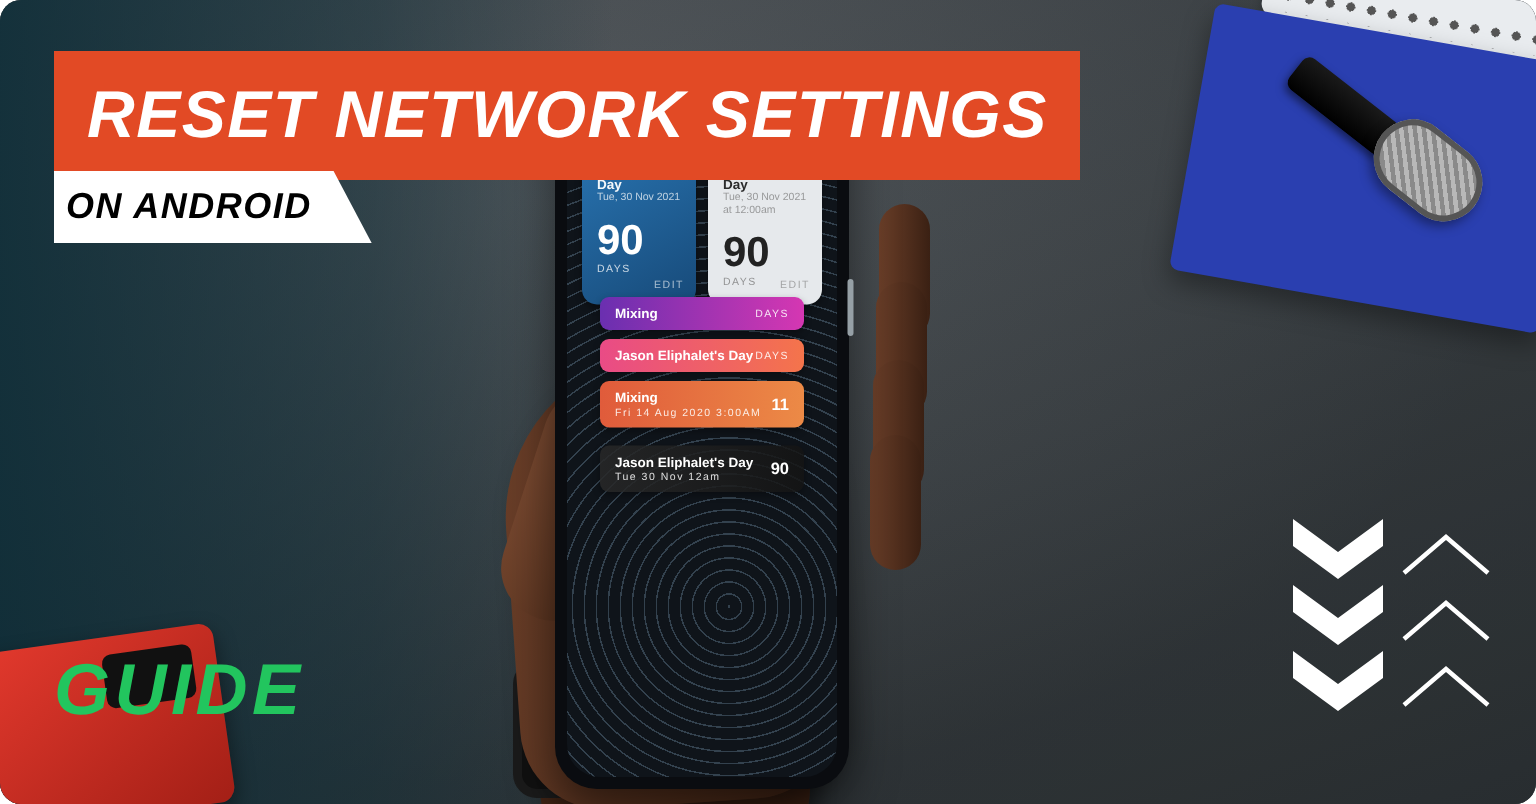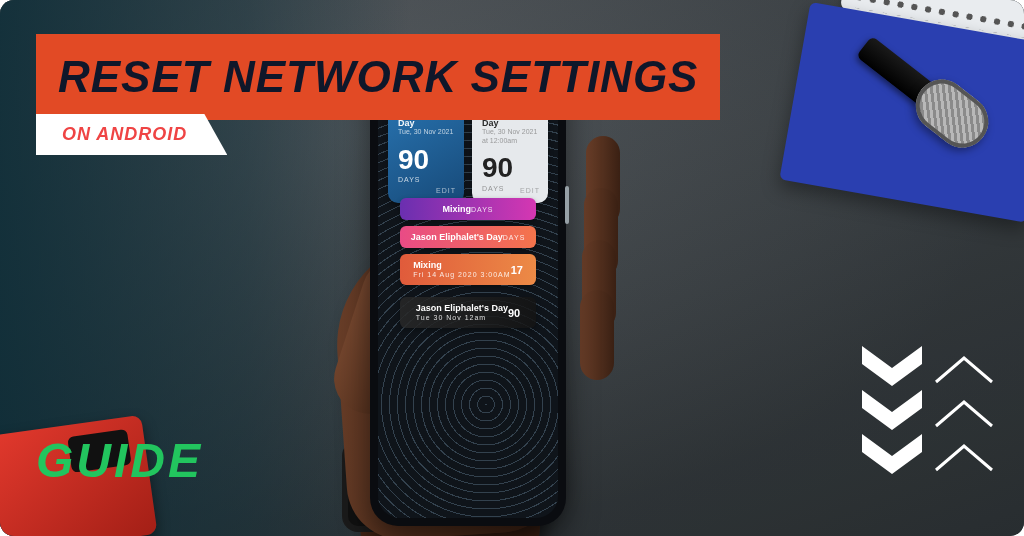--- a/index.html
+++ b/index.html
@@ -51,32 +51,32 @@
   .w .title{font-weight:700;font-size:9px;opacity:.95}
   .w .sub{font-size:7px;opacity:.7}
   .w .big{font-size:28px;font-weight:800;margin-top:6px}
   .w .unit{font-size:7px;opacity:.75;letter-spacing:1px;text-transform:uppercase}
   .w .edit{position:absolute;right:8px;bottom:8px;font-size:7px;opacity:.6;letter-spacing:1px}
   .w1{background:linear-gradient(150deg,#2a77b5,#174a79)}
   .w2{background:#e6e9ec;color:#222}
   .w2 .sub,.w2 .unit,.w2 .edit{color:#777}
 
   .bars{position:absolute;top:142px;left:30px;right:30px;z-index:6;display:flex;flex-direction:column;gap:6px}
-  .bar{border-radius:6px;padding:6px 10px;color:#fff;font-size:8px;display:flex;justify-content:center;align-items:center;box-shadow:0 2px 5px rgba(0,0,0,.35)}
+  .bar{border-radius:6px;padding:6px 10px;color:#fff;font-size:8px;display:flex;justify-content:space-between;align-items:center;box-shadow:0 2px 5px rgba(0,0,0,.35)}
   .bar .lab{font-weight:700;font-size:9px}
   .bar .meta{font-size:7px;opacity:.85;letter-spacing:1px}
   .bar .rt{font-weight:800;font-size:11px}
   .b1{background:linear-gradient(90deg,#6a2fb0,#d537b2)}
   .b2{background:linear-gradient(90deg,#e94b86,#f4744b)}
   .b3{background:linear-gradient(90deg,#e05b3b,#ec8a46)}
   .b4{background:linear-gradient(90deg,rgba(40,40,40,.85),rgba(20,20,20,.85));margin-top:6px}
 
   
-  .banner{position:absolute;top:34px;left:36px;background:#e24a25;color:#0f172a;font-weight:900;letter-spacing:1px;padding:18px 22px;font-size:44px;font-style:italic;font-family:Arial Black,Arial,sans-serif;text-transform:uppercase;z-index:20}
-  .sub-banner{position:absolute;top:114px;left:36px;background:#fff;color:#ef4444;font-weight:900;padding:10px 26px;font-size:18px;font-style:italic;letter-spacing:1px;text-transform:uppercase;z-index:20;clip-path:polygon(0 0,88% 0,100% 100%,0 100%);padding-right:40px}
+  .banner{position:absolute;top:34px;left:36px;background:#e24a25;color:#ffffff;font-weight:900;letter-spacing:1px;padding:18px 22px;font-size:44px;font-style:italic;font-family:Arial Black,Arial,sans-serif;text-transform:uppercase;z-index:20}
+  .sub-banner{position:absolute;top:114px;left:36px;background:#fff;color:#000000;font-weight:900;padding:10px 8px;font-size:24px;font-style:italic;letter-spacing:1px;text-transform:uppercase;z-index:20;clip-path:polygon(0 0,88% 0,100% 100%,0 100%);padding-right:40px}
   .guide{position:absolute;left:36px;bottom:48px;color:#22c55e;font-weight:900;font-style:italic;font-size:48px;letter-spacing:3px;z-index:20;text-transform:uppercase}
 
   
   .chev-col{position:absolute;bottom:40px;z-index:15}
   .chev-col svg{display:block}
   .col1{right:100px}
   .col2{right:28px}
 </style>
 </head>
 <body>
@@ -138,21 +138,21 @@
       </div>
       <div class="bar b2">
         <span class="lab">Jason Eliphalet's Day</span>
         <span class="meta">DAYS</span>
       </div>
       <div class="bar b3">
         <span>
           <span class="lab">Mixing</span><br>
           <span class="meta">Fri 14 Aug 2020 3:00AM</span>
         </span>
-        <span class="rt">17</span>
+        <span class="rt">11</span>
       </div>
       <div class="bar b4">
         <span>
           <span class="lab">Jason Eliphalet's Day</span><br>
           <span class="meta">Tue 30 Nov 12am</span>
         </span>
         <span class="rt">90</span>
       </div>
     </div>
   </div>

